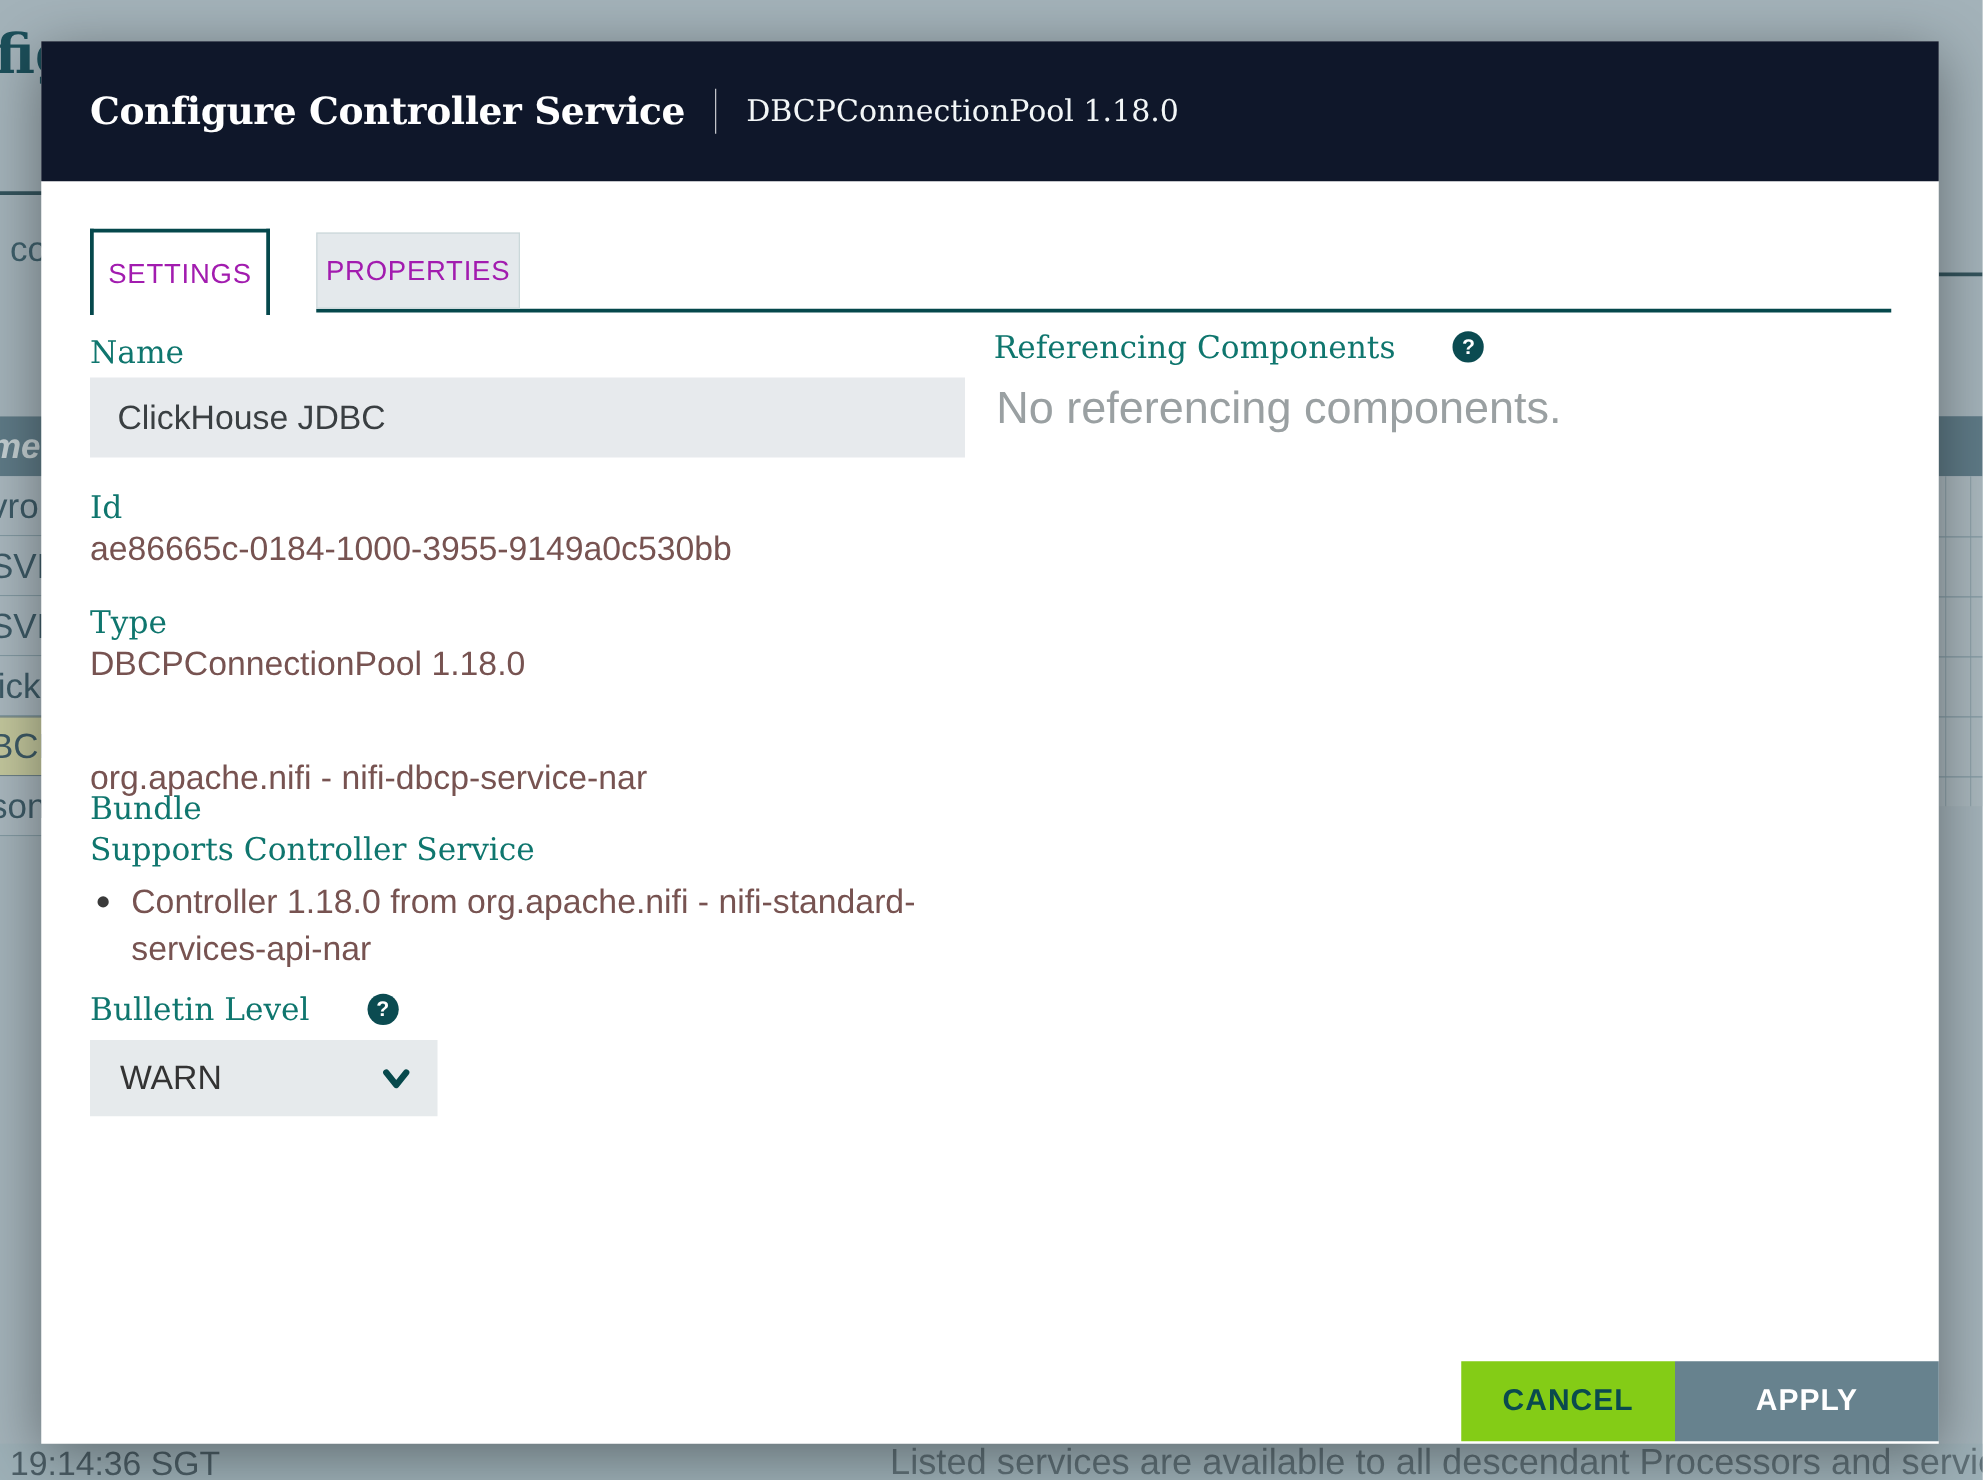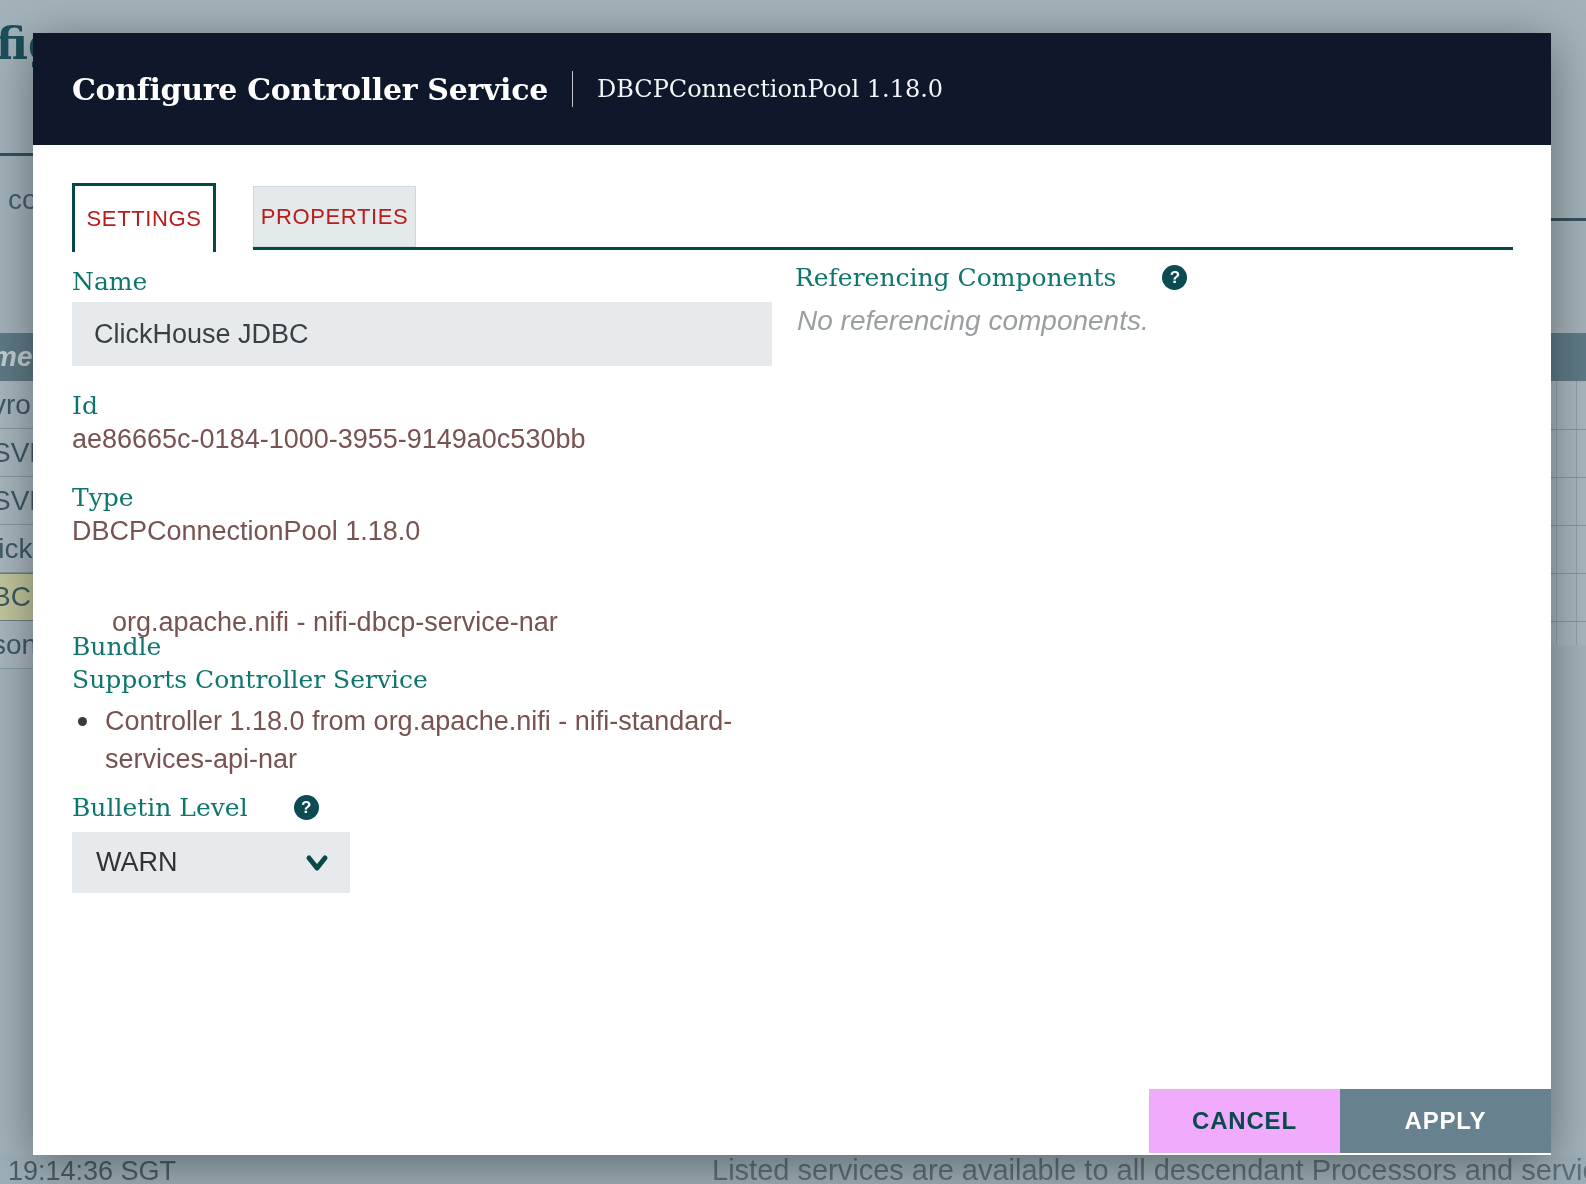--- a/index.html
+++ b/index.html
@@ -34,21 +34,21 @@
   .modal-header { position:absolute; left:0; top:0; width:100%; height:112px; background:#0f172a;
     display:flex; align-items:center; padding-left:39px; color:#fff; }
   .modal-title { font-family:"DejaVu Serif",serif; font-weight:bold; font-size:30px; letter-spacing:-0.3px; }
   .title-sep { width:1px; height:36px; background:rgba(255,255,255,.75); margin:0 24px; }
   .modal-subtitle { font-family:"DejaVu Serif",serif; font-size:24px; color:#f2f6f7; }
 
   
   .tabbar { position:absolute; left:39px; top:150px; width:1441px; height:69px; }
   .tab-underline { position:absolute; left:181px; right:0; top:64px; height:3px; background:#05484c; }
   .tab { position:absolute; display:flex; align-items:center; justify-content:center;
-    font-size:22px; font-weight:500; letter-spacing:0.6px; color:#b91c1c; cursor:default;text-align:right; }
+    font-size:22px; font-weight:500; letter-spacing:0.6px; color:#a21caf; cursor:default;text-align:right; }
   .tab.inactive { top:3px; height:61px; background:#e4e9ec; border:1px solid #cbd8da; }
   .tab.active { top:0; height:69px; background:#fff; border:3px solid #05484c; border-bottom:none; z-index:2; }
   .tab-settings { left:0; width:144px; }
   .tab-properties { left:181px; width:163px; }
   .tab-comments { left:349px; width:160px; }
 
   
   .field-label { position:absolute; font-family:"DejaVu Serif",serif; font-size:25px; color:#0f766e; white-space:nowrap; }
   .field-value { position:absolute; font-size:27px; font-weight:400; color:#775351; white-space:nowrap; }
   .name-input { position:absolute; left:39px; top:269px; width:700px; height:64px; background:#e7eaed;
@@ -56,26 +56,26 @@
   .supports-item { position:absolute; left:39px; top:669px; width:700px; display:flex; }
   .bullet-dot { width:9px; height:9px; border-radius:50%; background:#3a3a3a; margin:15px 18px 0 6px; flex:none; }
   .supports-text { font-size:27px; font-weight:500; color:#775351; line-height:38px; width:650px; }
   .label-row { position:absolute; display:flex; align-items:center;gap:32px; }
   .help-icon { width:25px; height:25px; border-radius:50%; background:#0b4b51; color:#fff; font-size:17px;
     font-weight:bold; display:flex; align-items:center; justify-content:center; margin-left:14px; flex:none; }
   .dropdown { position:absolute; left:39px; top:799px; width:278px; height:61px; background:#e6eaec;
     display:flex; align-items:center; cursor:pointer; }
   .dropdown-value { font-size:27px; color:#333; margin-left:24px; flex:1; }
   .chevron { margin-right:18px; display:flex; }
-  .empty-text { position:absolute; left:764px; top:272px; font-size:28px; color:#9aa0a2; white-space:nowrap;font-style:italic; }
+  .empty-text { position:absolute; left:764px; top:272px; font-size:36px; color:#9aa0a2; white-space:nowrap; }
 
   
   .btn { position:absolute; bottom:2px; height:64px; display:flex; align-items:center; justify-content:center;
     font-size:24px; font-weight:bold; letter-spacing:0.8px; cursor:pointer; }
-  .btn-cancel { right:211px; width:191px; background:#f0abfc; color:#0a4a4e; }
+  .btn-cancel { right:211px; width:171px; background:#84cc16; color:#0a4a4e; }
   .btn-apply { right:0; width:211px; background:#67828e; color:#ffffff; }
 </style>
 </head>
 <body>
 
 <div class="backdrop">
   <div class="bg-title-frag">fig</div>
   <div class="bg-line-left"></div>
   <div class="bg-tab-frag">co</div>
 
@@ -139,21 +139,21 @@
   <div class="field-label" style="left:39px; top:234px;">Name</div>
   <input class="name-input" value="ClickHouse JDBC" style="">
 
   <div class="field-label" style="left:39px; top:358px;">Id</div>
   <div class="field-value" style="left:39px; top:391px;">ae86665c-0184-1000-3955-9149a0c530bb</div>
 
   <div class="field-label" style="left:39px; top:450px;">Type</div>
   <div class="field-value" style="left:39px; top:483px;">DBCPConnectionPool 1.18.0</div>
 
   <div class="field-label" style="left:39px; top:567px;margin-top:32px;">Bundle</div>
-  <div class="field-value" style="left:39px; top:574px;margin-left:40px;">org.apache.nifi - nifi-dbcp-service-nar</div>
+  <div class="field-value" style="left:39px; top:574px;">org.apache.nifi - nifi-dbcp-service-nar</div>
 
   <div class="field-label" style="left:39px; top:632px;">Supports Controller Service</div>
   <div class="supports-item">
     <div class="bullet-dot"></div>
     <div class="supports-text">Controller 1.18.0 from org.apache.nifi - nifi-standard-services-api-nar</div>
   </div>
 
   <div class="label-row" style="left:39px; top:760px;">
     <div class="field-label" style="position:static;">Bulletin Level</div>
     <div class="help-icon">?</div>

